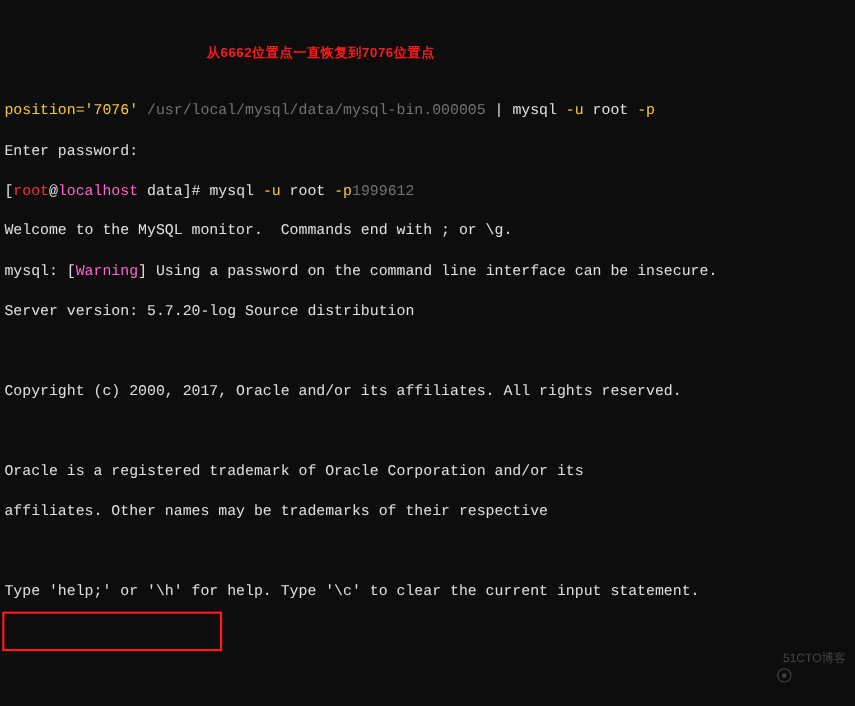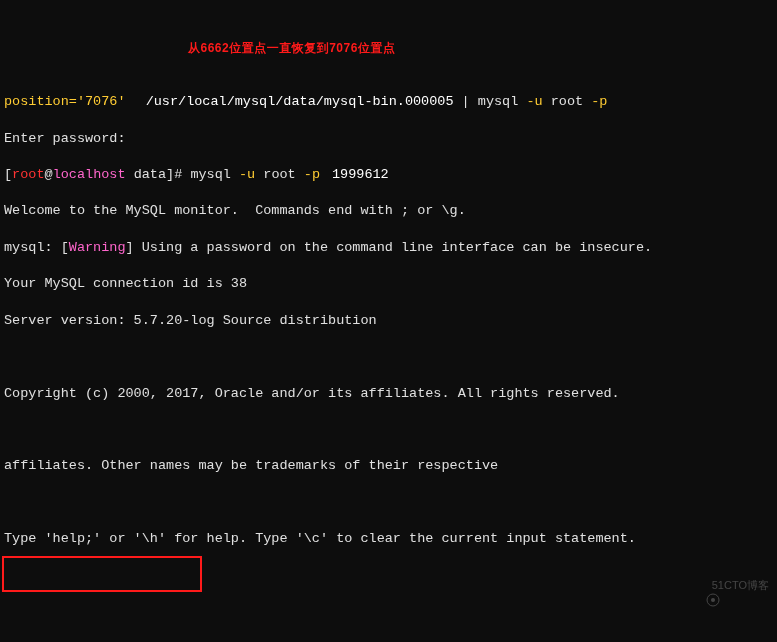--- a/index.html
+++ b/index.html
@@ -12,21 +12,21 @@
     width: 777px;
     height: 642px;
     overflow: hidden;
     padding: 2px 4px;
     position: relative;
     white-space: pre;
   }
   .line { display: block; }
   .red { color: #ff3333; }
   .yellow { color: #ffcc33; }
-  .cyan { color: #ffffff; margin-left: 12px; }
+  .cyan { color: #737373; }
   .pink { color: #ff66cc; }
   .annotation {
     position: absolute;
     color: #ff1a1a;
     font-family: "Microsoft YaHei", "SimHei", sans-serif;
     font-size: 12px;
     font-weight: bold;
     left: 188px;
     top: 40px;
     letter-spacing: 0.5px;
@@ -36,21 +36,21 @@
     border: 2px solid #ff1a1a;
     left: 2px;
     top: 556px;
     width: 200px;
     height: 36px;
     pointer-events: none;
   }
   .watermark {
     position: absolute;
     right: 8px;
-    bottom: 49px;
+    bottom: 35px;
     color: #888;
     font-family: "Microsoft YaHei", sans-serif;
     font-size: 11px;
     opacity: 0.45;
     display: flex;
     align-items: flex-start;
     gap: 4px;
   }
   .watermark-logo {
     width: 14px; height: 14px; display: inline-block;
@@ -60,25 +60,25 @@
 <body>
 
 
 
 <div>
 <span class="line"><span class="yellow">position='7076'</span><span> </span><span class="cyan">/usr/local/mysql/data/mysql-bin.000005</span><span> | mysql </span><span class="yellow">-u</span><span> root </span><span class="yellow">-p</span></span>
 <span class="line">Enter password:</span>
 <span class="line"><span>[</span><span class="red">root</span><span>@</span><span class="pink">localhost</span><span> data</span><span>]# </span><span>mysql </span><span class="yellow">-u</span><span> root </span><span class="yellow">-p</span><span class="cyan">1999612</span></span>
 <span class="line">Welcome to the MySQL monitor.  Commands end with ; or \g.</span>
 <span class="line"><span>mysql: [</span><span class="pink">Warning</span><span>] Using a password on the command line interface can be insecure.</span></span>
-<span class="line">Your MySQL connection id is 38</span>
 <span class="line">Server version: 5.7.20-log Source distribution</span>
 <span class="line">&nbsp;</span>
 <span class="line">Copyright (c) 2000, 2017, Oracle and/or its affiliates. All rights reserved.</span>
 <span class="line">&nbsp;</span>
+<span class="line">Oracle is a registered trademark of Oracle Corporation and/or its</span>
 <span class="line">affiliates. Other names may be trademarks of their respective</span>
 <span class="line">&nbsp;</span>
 <span class="line">Type 'help;' or '\h' for help. Type '\c' to clear the current input statement.</span>
 
 
 
 
 
 
 

